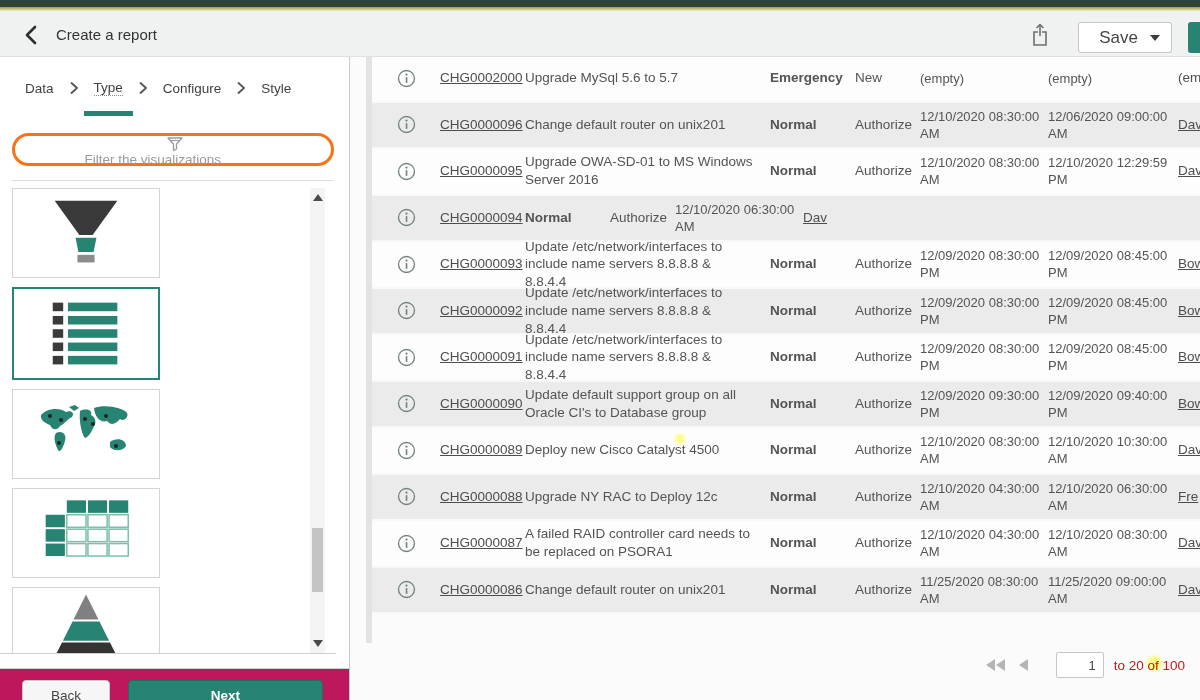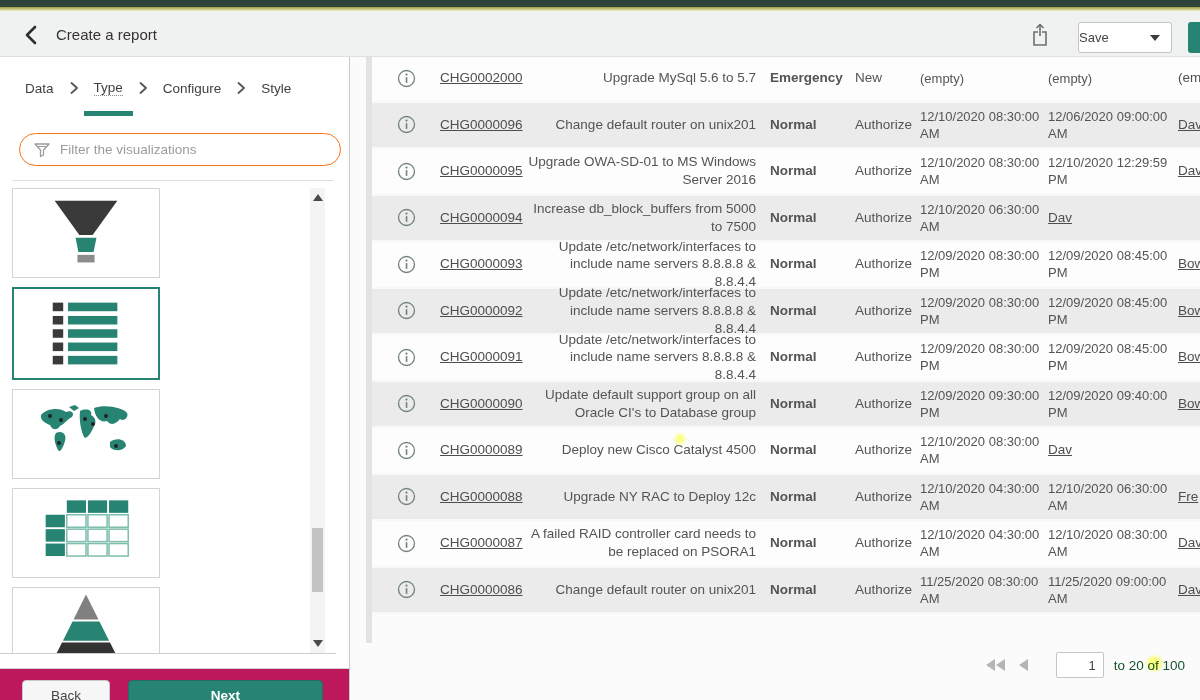--- a/index.html
+++ b/index.html
@@ -9,42 +9,42 @@
   
   .topstrip { position:absolute; top:0; left:0; width:1200px; height:7px; background:#30433a; z-index:9; }
   .topstrip-accent { position:absolute; top:7px; left:0; width:1200px; height:4px;
     background:linear-gradient(#9a9a43,#eef0bc); z-index:9; }
   .header { position:absolute; top:11px; left:0; width:1200px; height:46px; background:#f0f1f1;
     border-bottom:1px solid #e0e0e0; z-index:8; }
   .back-btn { position:absolute; left:20px; top:12px; width:24px; height:24px; cursor:pointer; }
   .page-title { position:absolute; left:56px; top:15px; font-size:15px; color:#333; }
   .share-btn { position:absolute; left:1028px; top:11px; width:24px; height:26px; cursor:pointer; }
   .save-btn { position:absolute; left:1078px; top:11px; width:61px; height:31px; background:#fff;
-    border:1px solid #c6c6c6; border-radius:3px 0 0 3px; font-size:13px; color:#454545;
-    display:flex; align-items:center; justify-content:flex-start; cursor:pointer; }
+    border:1px solid #c6c6c6; border-radius:3px 0 0 3px; font-size:17px; color:#454545;
+    display:flex; align-items:center; justify-content:flex-end; cursor:pointer; }
   .save-caret-btn { position:absolute; left:1138px; top:11px; width:34px; height:31px; background:#fff;
     border:1px solid #c6c6c6; border-left:none; border-radius:0 3px 3px 0;
     display:flex; align-items:center; justify-content:center; cursor:pointer; }
   .caret-down { width:0; height:0; border-left:5px solid transparent; border-right:5px solid transparent;
     border-top:6px solid #3c3c3c; }
   .run-stub { position:absolute; left:1188px; top:11px; width:20px; height:31px; background:#278372;
     border-radius:3px 0 0 3px; cursor:pointer; }
 
   
   .left-panel { position:absolute; top:57px; left:0; width:350px; height:643px; background:#fff;
     border-right:1px solid #c9c9c9; z-index:5; overflow:hidden; }
   .wizard-tabs { position:absolute; top:0; left:0; width:100%; height:62px; display:flex;
     align-items:center; padding-left:25px; }
   .tab { position:relative; font-size:13.5px; color:#3f3f3f; cursor:pointer; }
   .tab.active { border-bottom:1px dotted #8a8a8a; }
   .tab.active::after { content:""; position:absolute; left:-10px; right:-10px; bottom:-21px; height:5px;
     background:#278372; }
   .tab-sep { margin:0 14px; width:12px; height:12px; flex:0 0 auto; }
-  .filter-wrap { position:absolute; top:76px; left:19px; width:322px; height:33px;
-    border:1px solid #f97316; border-radius:17px; background:#fff; display:flex; align-items:center; }
+  .filter-wrap { position:absolute; top:76px; left:12px; width:322px; height:33px;
+    border:3px solid #f97316; border-radius:17px; background:#fff; display:flex; align-items:center;flex-direction:column; }
   .filter-wrap svg { margin:0 10px 0 14px; flex:0 0 auto; }
   .filter-input { border:none; outline:none; background:transparent; flex:1; font-size:13.5px;
     color:#555; font-family:"Liberation Sans", sans-serif; }
   .filter-input::placeholder { color:#9b9b9b; }
   .viz-sep { position:absolute; top:123px; left:12px; width:322px; height:1px; background:#dedede; }
   .viz-list { position:absolute; top:129px; left:0; width:310px; height:467px; overflow:hidden;
     padding:2px 0 0 12px; }
   .viz-card { width:148px; height:90px; border:1px solid #d4d4d4; background:#fff; margin-bottom:9px;
     display:flex; align-items:center; justify-content:center; cursor:pointer; }
   .viz-card.selected { border:2px solid #278372; height:93px; }
@@ -68,40 +68,40 @@
   .main-area { position:absolute; top:51px; left:351px; width:849px; height:643px; background:#fbfbfb; }
   .row-sliver { position:absolute; top:0; left:21px; width:828px; height:5px; background:#e7e7e7; }
   .gutter { position:absolute; top:0; left:15px; width:6px; height:592px; background:#e2e3e3; }
   .table-body { position:absolute; top:5px; left:21px; width:900px; }
   .trow { display:flex; align-items:center; width:886px; height:46.5px; background:#fdfdfd;
     border-bottom:2px solid #f7f8f8; font-size:13.5px; color:#545454; }
   .trow.alt { background:#ebebeb; }
   .c { flex:0 0 auto; line-height:1.32; }
   .c-info { width:68px; display:flex; justify-content:center; }
   .c-num  { width:85px; }
-  .c-desc { width:245px; padding-right:14px;text-align:right; }
+  .c-desc { width:245px; padding-right:14px; }
   .c-pri  { width:85px;font-weight:bold; }
   .c-state{ width:65px; }
   .c-d1   { width:128px; font-size:13px; padding-right:8px; }
   .c-d2   { width:130px; font-size:13px; padding-right:8px; }
   .c-name { width:80px; }
   .lnk { text-decoration:underline; color:#4e4e4e; cursor:pointer; }
   .lnk.plain { text-decoration:none; cursor:default; }
   .info-icon { width:19px; height:19px; cursor:pointer; }
 
   
   .pagination { position:absolute; top:600px; right:15px; display:flex; align-items:center; height:28px; }
   .pg-icon { display:flex; align-items:center; margin-right:14px; cursor:pointer; }
   .tri-left { width:0; height:0; border-top:6px solid transparent; border-bottom:6px solid transparent;
     border-right:9px solid #b5b5b5; }
   .tri-left + .tri-left { margin-left:1px; }
   .pg-input { width:48px; height:26px; border:1px solid #c6c6c6; border-radius:2px; background:#fff;
     text-align:right; font-size:13px; color:#444; padding-right:7px; margin:0 10px 0 14px;
     font-family:"Liberation Sans", sans-serif; outline:none; }
-  .pg-text { font-size:13.5px; color:#14532d; position:relative; z-index:2; }
+  .pg-text { font-size:13.5px; color:#b91c1c; position:relative; z-index:2; }
   .highlight-dot { position:absolute; border-radius:50%; background:rgba(252,255,60,0.65);
     filter:blur(1.5px); z-index:1; }
 </style>
 </head>
 <body>
 
 <div class="topstrip"></div>
 <div class="topstrip-accent"></div>
 <div class="header">
   <div class="back-btn">
@@ -303,21 +303,20 @@
   </div>
       <div class="trow alt">
     <span class="c c-info">
       <svg class="info-icon" viewBox="0 0 20 20">
         <circle cx="10" cy="10" r="8.4" fill="none" stroke="#72837d" stroke-width="1.4"></circle>
         <rect x="9.2" y="8.6" width="1.7" height="6" fill="#72837d"></rect>
         <circle cx="10" cy="5.9" r="1.2" fill="#72837d"></circle>
       </svg>
     </span>
     <span class="c c-num lnk">CHG0000094</span>
-    <span class="c c-desc">Increase db_block_buffers from 5000 to 7500</span>
     <span class="c c-pri">Normal</span>
     <span class="c c-state">Authorize</span>
     <span class="c c-d1">12/10/2020 06:30:00 AM</span>
     <span class="c c-name lnk">Dav</span>
   </div>
       <div class="trow">
     <span class="c c-info">
       <svg class="info-icon" viewBox="0 0 20 20">
         <circle cx="10" cy="10" r="8.4" fill="none" stroke="#72837d" stroke-width="1.4"></circle>
         <rect x="9.2" y="8.6" width="1.7" height="6" fill="#72837d"></rect>
@@ -386,20 +385,21 @@
         <circle cx="10" cy="10" r="8.4" fill="none" stroke="#72837d" stroke-width="1.4"></circle>
         <rect x="9.2" y="8.6" width="1.7" height="6" fill="#72837d"></rect>
         <circle cx="10" cy="5.9" r="1.2" fill="#72837d"></circle>
       </svg>
     </span>
     <span class="c c-num lnk">CHG0000089</span>
     <span class="c c-desc">Deploy new Cisco Catalyst 4500</span>
     <span class="c c-pri">Normal</span>
     <span class="c c-state">Authorize</span>
     <span class="c c-d1">12/10/2020 08:30:00 AM</span>
+    <span class="c c-d2">12/10/2020 10:30:00 AM</span>
     <span class="c c-name lnk">Dav</span>
   </div>
       <div class="trow alt">
     <span class="c c-info">
       <svg class="info-icon" viewBox="0 0 20 20">
         <circle cx="10" cy="10" r="8.4" fill="none" stroke="#72837d" stroke-width="1.4"></circle>
         <rect x="9.2" y="8.6" width="1.7" height="6" fill="#72837d"></rect>
         <circle cx="10" cy="5.9" r="1.2" fill="#72837d"></circle>
       </svg>
     </span>

